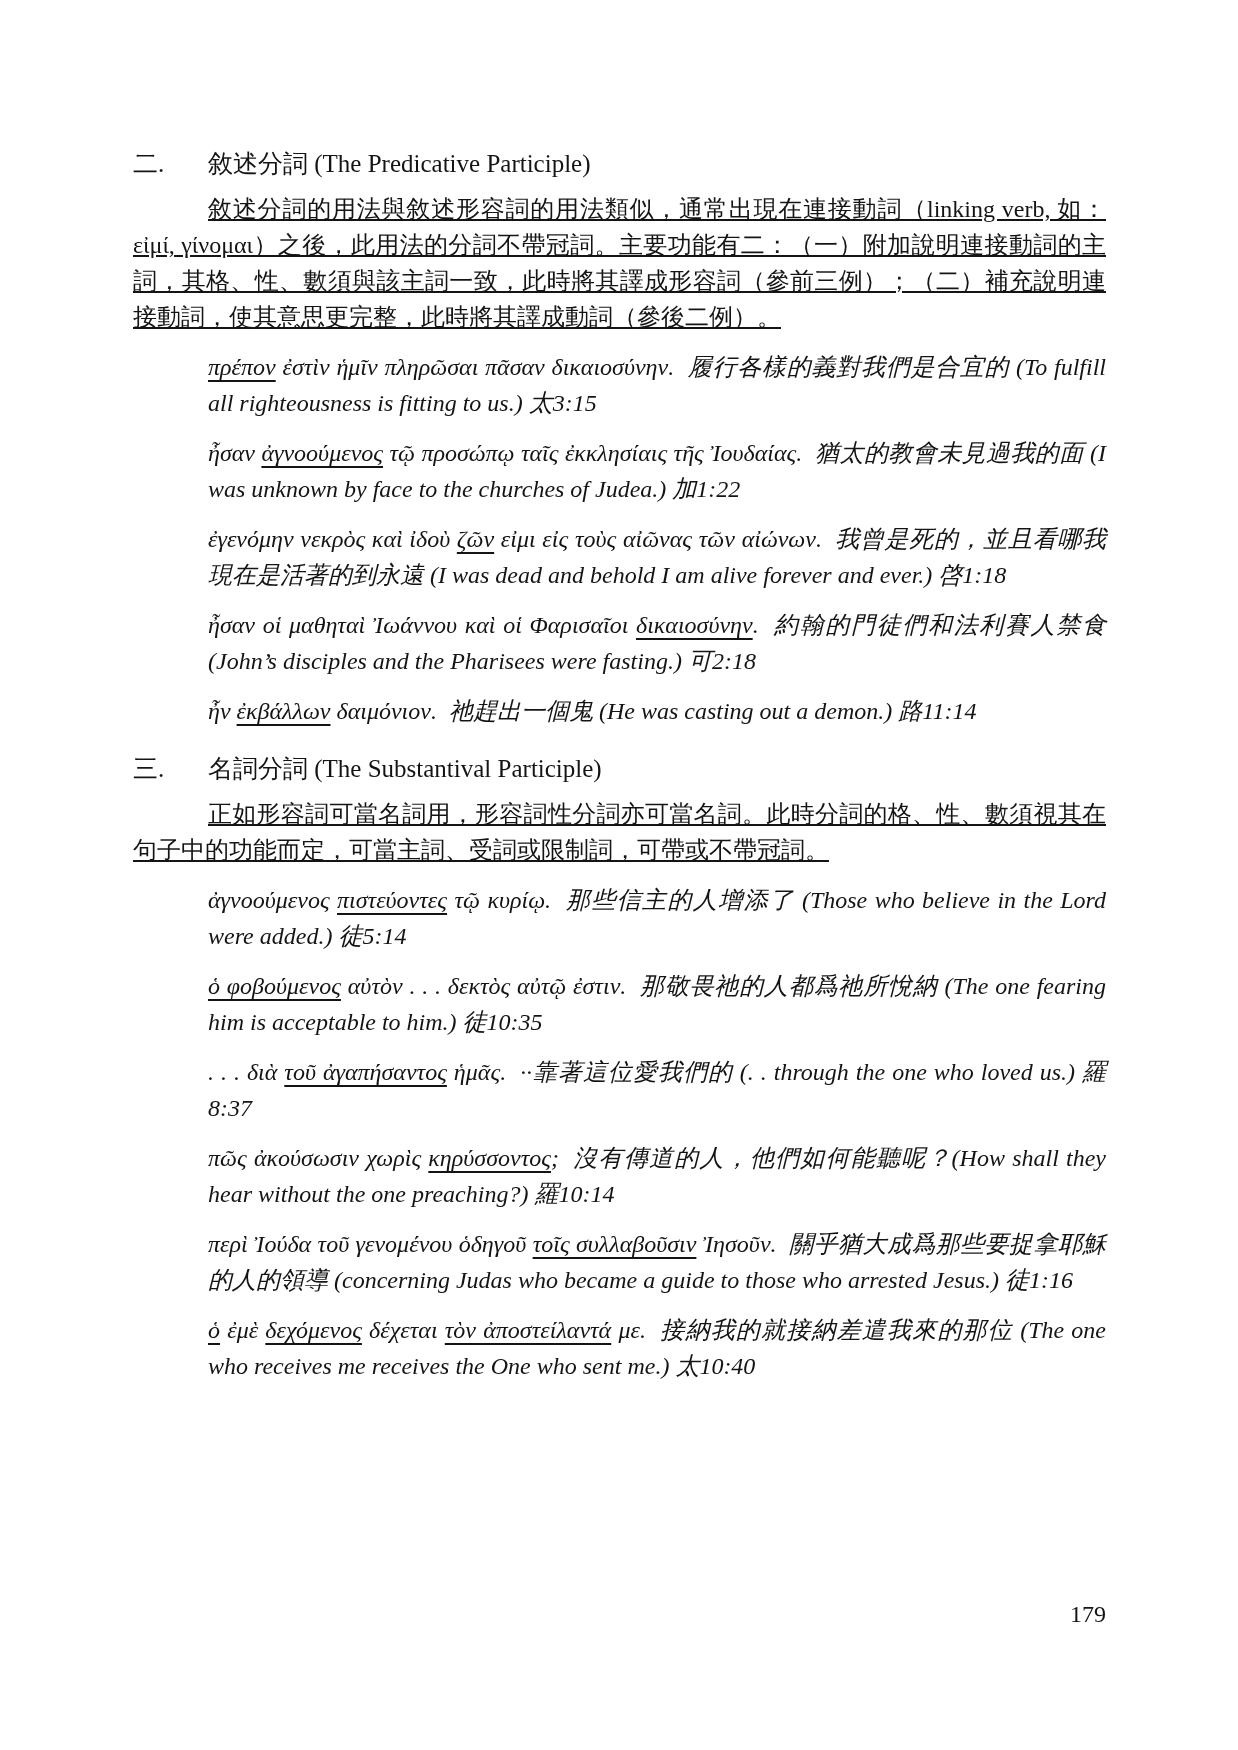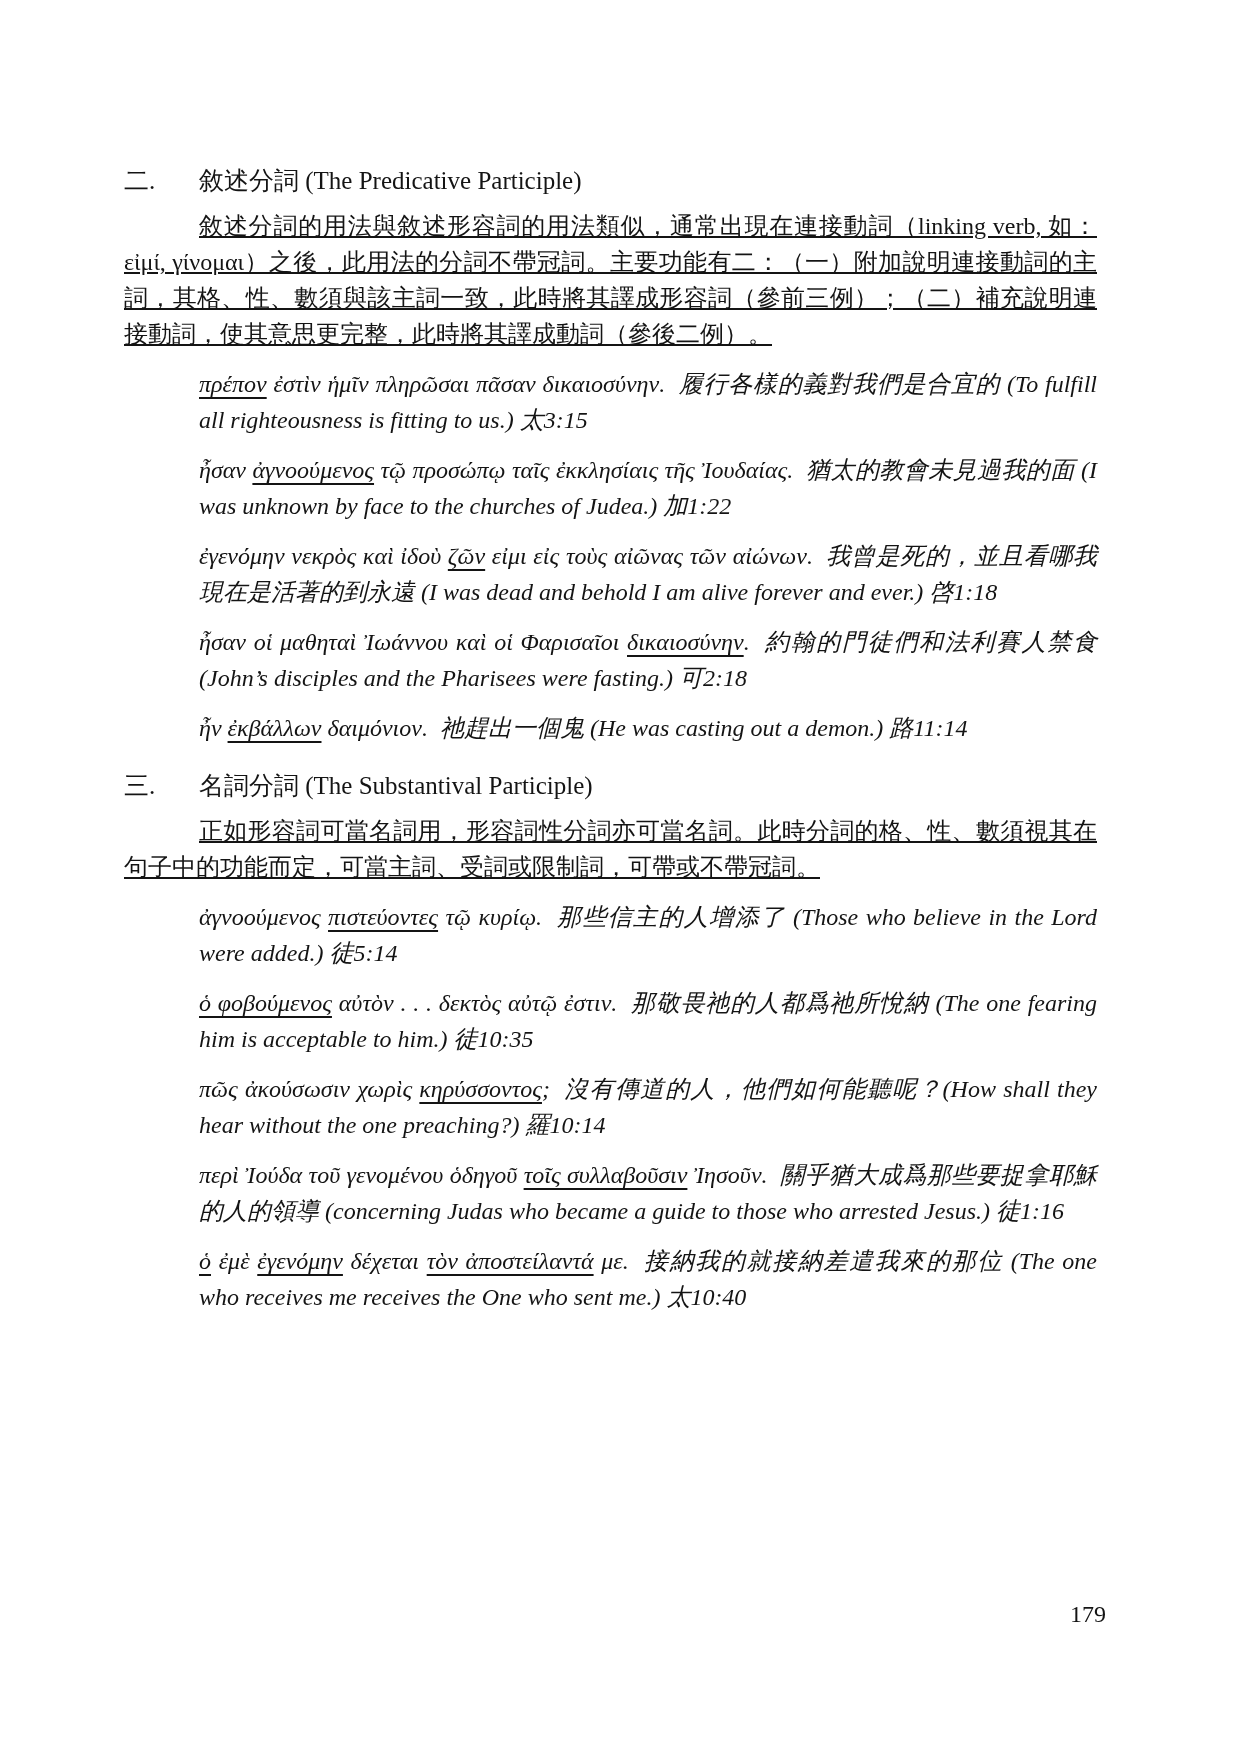--- a/index.html
+++ b/index.html
@@ -9,24 +9,23 @@
     height: 1750px;
     background: #ffffff;
     color: #141414;
     font-family: "Liberation Serif", "DejaVu Serif", serif;
     font-size: 24px;
     line-height: 36px;
     overflow: hidden;
   }
   .content {
     position: absolute;
-    left: 124px;
+    left: 133px;
     top: 146px;
     width: 973px;
-    margin-top: 17px;
   }
   h2.heading {
     font-size: 25px;
     font-weight: normal;
     margin: 0 0 9px 0;
     padding: 0;
   }
   h2.heading .marker {
     display: inline-block;
     width: 75px;
@@ -79,21 +78,22 @@
     </section>
 
     <section class="section-substantival">
       <h2 class="heading">
         <span class="marker">三.</span><span>名詞分詞  (The Substantival Participle)</span>
       </h2>
       <p class="body-para">正如形容詞可當名詞用，形容詞性分詞亦可當名詞。此時分詞的格、性、數須視其在句子中的功能而定，可當主詞、受詞或限制詞，可帶或不帶冠詞。</p>
       <div class="examples">
           <p class="example"><span>ἀγνοούμενος </span><span class="u">πιστεύοντες</span><span> τῷ κυρίῳ.  那些信主的人增添了 (Those who believe in the Lord were added.) 徒5:14</span></p>
           <p class="example"><span class="u">ὁ φοβούμενος</span><span> αὐτὸν . . . δεκτὸς αὐτῷ ἐστιν.  那敬畏祂的人都爲祂所悅納 (The one fearing him is acceptable to him.) 徒10:35</span></p>
+          <p class="example"><span>. . . διὰ </span><span class="u">τοῦ ἀγαπήσαντος</span><span> ἡμᾶς.  ··靠著這位愛我們的 (. . through the one who loved us.) 羅8:37</span></p>
           <p class="example"><span>πῶς ἀκούσωσιν χωρὶς </span><span class="u">κηρύσσοντος</span><span>;  沒有傳道的人，他們如何能聽呢？(How shall they hear without the one preaching?) 羅10:14</span></p>
           <p class="example"><span>περὶ Ἰούδα τοῦ γενομένου ὁδηγοῦ </span><span class="u">τοῖς συλλαβοῦσιν</span><span> Ἰησοῦν.  關乎猶大成爲那些要捉拿耶穌的人的領導 (concerning Judas who became a guide to those who arrested Jesus.) 徒1:16</span></p>
-          <p class="example"><span class="u">ὁ</span><span> ἐμὲ </span><span class="u">ἐγενόμην</span><span> δέχεται </span><span class="u">τὸν ἀποστείλαντά</span><span> με.  接納我的就接納差遣我來的那位 (The one who receives me receives the One who sent me.) 太10:40</span></p>
+          <p class="example"><span class="u">ὁ</span><span> ἐμὲ </span><span class="u">δεχόμενος</span><span> δέχεται </span><span class="u">τὸν ἀποστείλαντά</span><span> με.  接納我的就接納差遣我來的那位 (The one who receives me receives the One who sent me.) 太10:40</span></p>
         </div>
     </section>
 
   </div>
   <div class="page-number">179</div>
 </div>
 
 </body></html>

